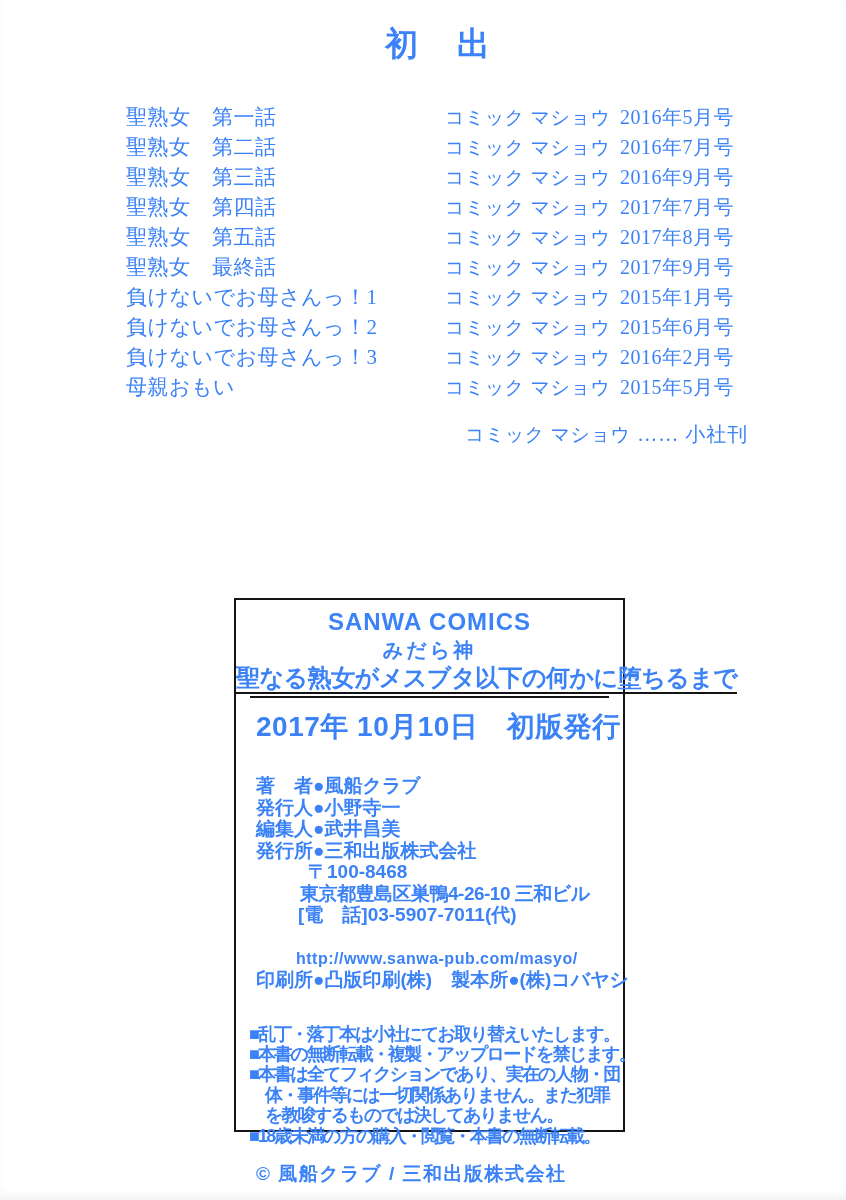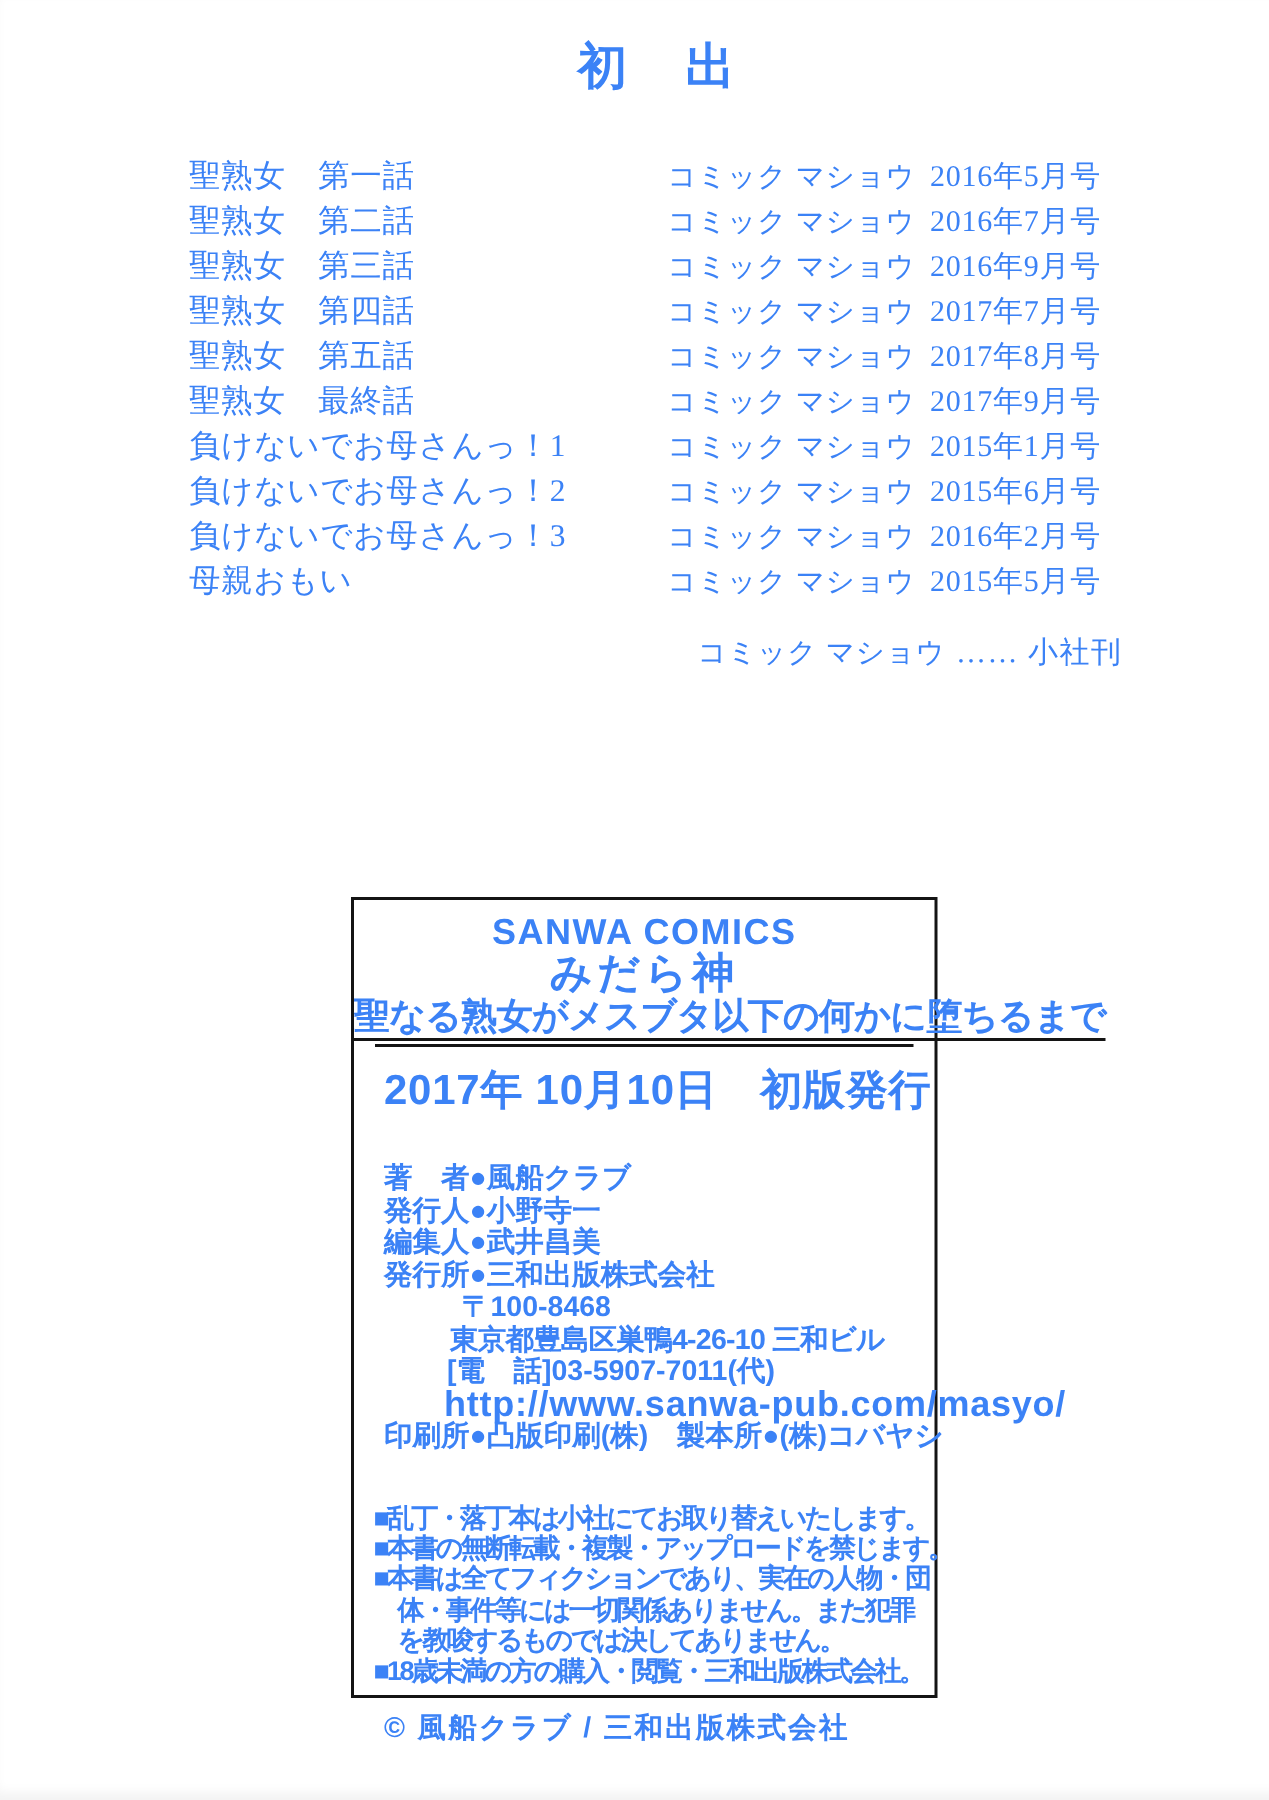--- a/index.html
+++ b/index.html
@@ -62,42 +62,42 @@
     border:2px solid #141414;
     font-family:"Liberation Sans","DejaVu Sans",sans-serif;
   }
   .colo-label{
     margin-top:9px;text-align:center;
     font-weight:bold;font-size:24px;line-height:26px;letter-spacing:1px;
   }
   .colo-title{
     text-align:center;
     font-family:"Liberation Serif","DejaVu Serif",serif;
-    font-weight:bold;font-size:28px;line-height:30px;letter-spacing:3px;
+    font-weight:bold;font-size:20px;line-height:30px;letter-spacing:3px;
   }
   .colo-subtitle{text-align:center;line-height:24px;margin-top:1px;}
   .colo-subtitle span{
     font-family:"Liberation Serif","DejaVu Serif",serif;
     font-weight:bold;font-size:24px;letter-spacing:-0.5px;
     border-bottom:2px solid #141414;padding-bottom:1px;white-space:nowrap;
   }
   .colo-rule{border-top:2px solid #141414;margin:3px 14px 0 14px;height:0;}
   .colo-edition{
     margin:10px 0 0 20px;
     font-weight:600;font-size:28px;letter-spacing:0.5px;white-space:nowrap;
   }
   .colo-body{
     margin-top:29px;padding-left:20px;
     font-weight:600;font-size:19px;line-height:21.5px;letter-spacing:0px;
   }
   .colo-body div{white-space:nowrap;}
   .ind-postal{padding-left:52px;}
   .ind-addr{padding-left:44px;letter-spacing:-0.5px;}
   .ind-phone{padding-left:42px;letter-spacing:0px;}
-  .ind-url{padding-left:40px;font-size:24px;letter-spacing:0.5px;}
+  .ind-url{padding-left:40px;font-size:16px;letter-spacing:0.5px;margin-top:22px;}
   .colo-notices{
     margin-top:33px;padding-left:13px;
     font-weight:600;font-size:18px;line-height:20.4px;letter-spacing:-1.8px;
   }
   .colo-notices div{white-space:nowrap;}
   .colo-notices .cont{padding-left:16px;}
   .colo-copy{
     margin-top:15px;padding-left:20px;
     font-weight:600;font-size:19px;letter-spacing:1.5px;white-space:nowrap;
   }
@@ -186,19 +186,19 @@
       <div class="ind-url">http://www.sanwa-pub.com/masyo/</div>
       <div>印刷所●凸版印刷(株)　製本所●(株)コバヤシ</div>
     </div>
 
     <div class="colo-notices">
       <div>■乱丁・落丁本は小社にてお取り替えいたします。</div>
       <div>■本書の無断転載・複製・アップロードを禁じます。</div>
       <div>■本書は全てフィクションであり、実在の人物・団</div>
       <div class="cont">体・事件等には一切関係ありません。また犯罪</div>
       <div class="cont">を教唆するものでは決してありません。</div>
-      <div>■18歳未満の方の購入・閲覧・三和出版株式会社。</div>
+      <div>■18歳未満の方の購入・閲覧・本書の無断転載。</div>
     </div>
 
     <div class="colo-copy">© 風船クラブ / 三和出版株式会社</div>
   </div>
 
 </div>
 
 </body></html>

